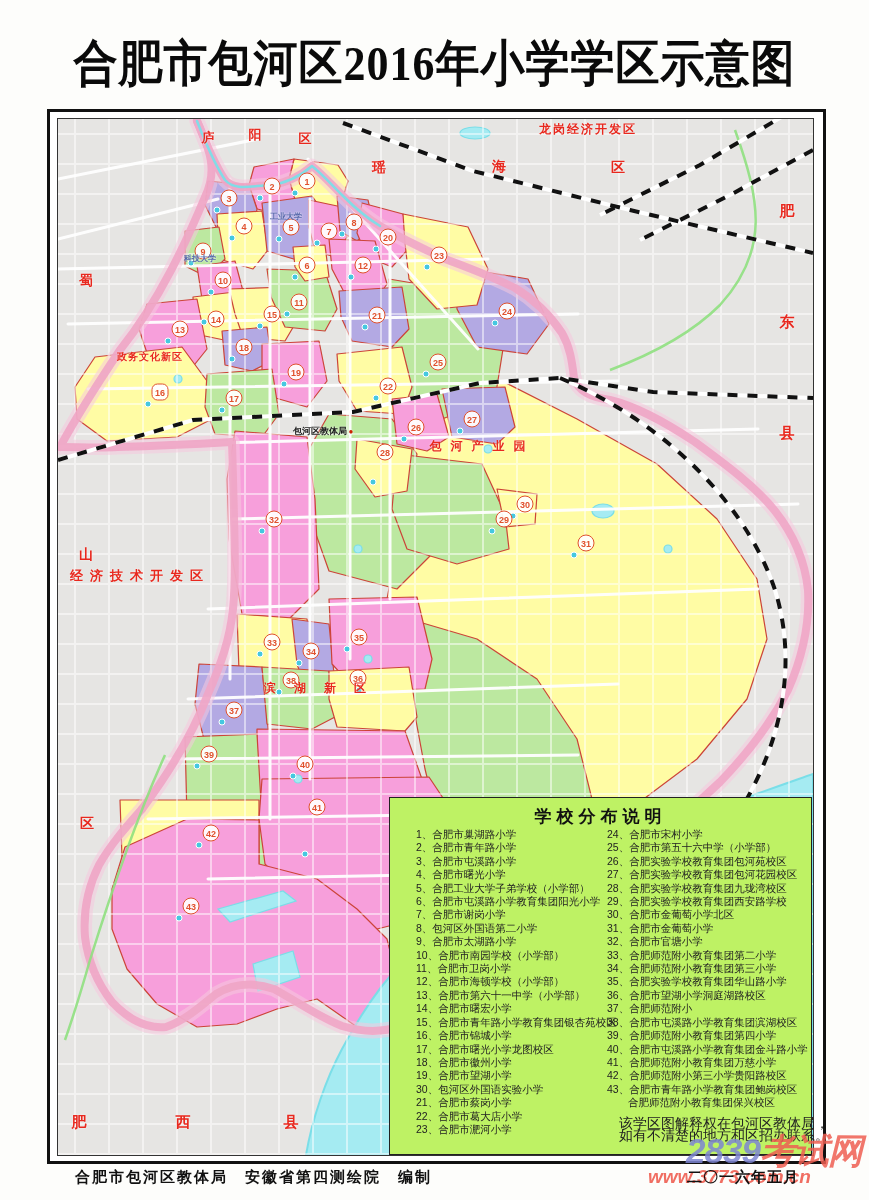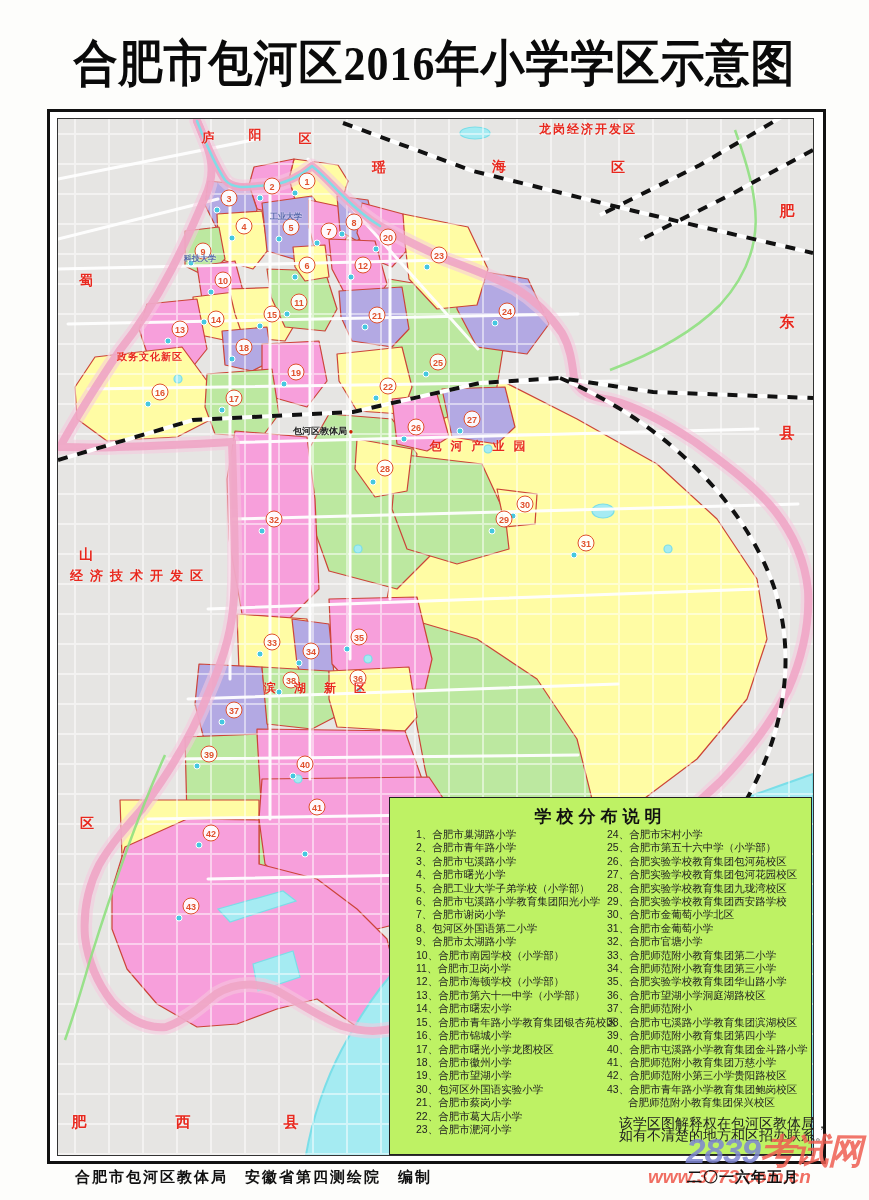--- a/index.html
+++ b/index.html
@@ -290,33 +290,33 @@
         <div class="mk" style="left: 249px; top: 146px;">6</div>
         <div class="mk" style="left: 271px; top: 112px;">7</div>
         <div class="mk" style="left: 296px; top: 103px;">8</div>
         <div class="mk" style="left: 145px; top: 132px;">9</div>
         <div class="mk" style="left: 165px; top: 161px;">10</div>
         <div class="mk" style="left: 241px; top: 183px;">11</div>
         <div class="mk" style="left: 305px; top: 146px;">12</div>
         <div class="mk" style="left: 122px; top: 210px;">13</div>
         <div class="mk" style="left: 158px; top: 200px;">14</div>
         <div class="mk" style="left: 214px; top: 195px;">15</div>
-        <div class="mk" style="left: 102px; top: 273px;">16</div>
+        <div class="mk" style="left: 102px; top: 273px; border-radius: 6px;">16</div>
         <div class="mk" style="left: 176px; top: 279px;">17</div>
         <div class="mk" style="left: 186px; top: 228px;">18</div>
         <div class="mk" style="left: 238px; top: 253px;">19</div>
         <div class="mk" style="left: 330px; top: 118px;">20</div>
         <div class="mk" style="left: 319px; top: 196px;">21</div>
         <div class="mk" style="left: 330px; top: 267px;">22</div>
         <div class="mk" style="left: 381px; top: 136px;">23</div>
         <div class="mk" style="left: 449px; top: 192px;">24</div>
         <div class="mk" style="left: 380px; top: 243px;">25</div>
         <div class="mk" style="left: 358px; top: 308px;">26</div>
         <div class="mk" style="left: 414px; top: 300px;">27</div>
-        <div class="mk" style="left: 327px; top: 349px;">28</div>
+        <div class="mk" style="left: 327px; top: 333px;">28</div>
         <div class="mk" style="left: 446px; top: 400px;">29</div>
         <div class="mk" style="left: 467px; top: 385px;">30</div>
         <div class="mk" style="left: 528px; top: 424px;">31</div>
         <div class="mk" style="left: 216px; top: 400px;">32</div>
         <div class="mk" style="left: 214px; top: 523px;">33</div>
         <div class="mk" style="left: 253px; top: 532px;">34</div>
         <div class="mk" style="left: 301px; top: 518px;">35</div>
         <div class="mk" style="left: 300px; top: 559px;">36</div>
         <div class="mk" style="left: 176px; top: 591px;">37</div>
         <div class="mk" style="left: 233px; top: 561px;">38</div>

